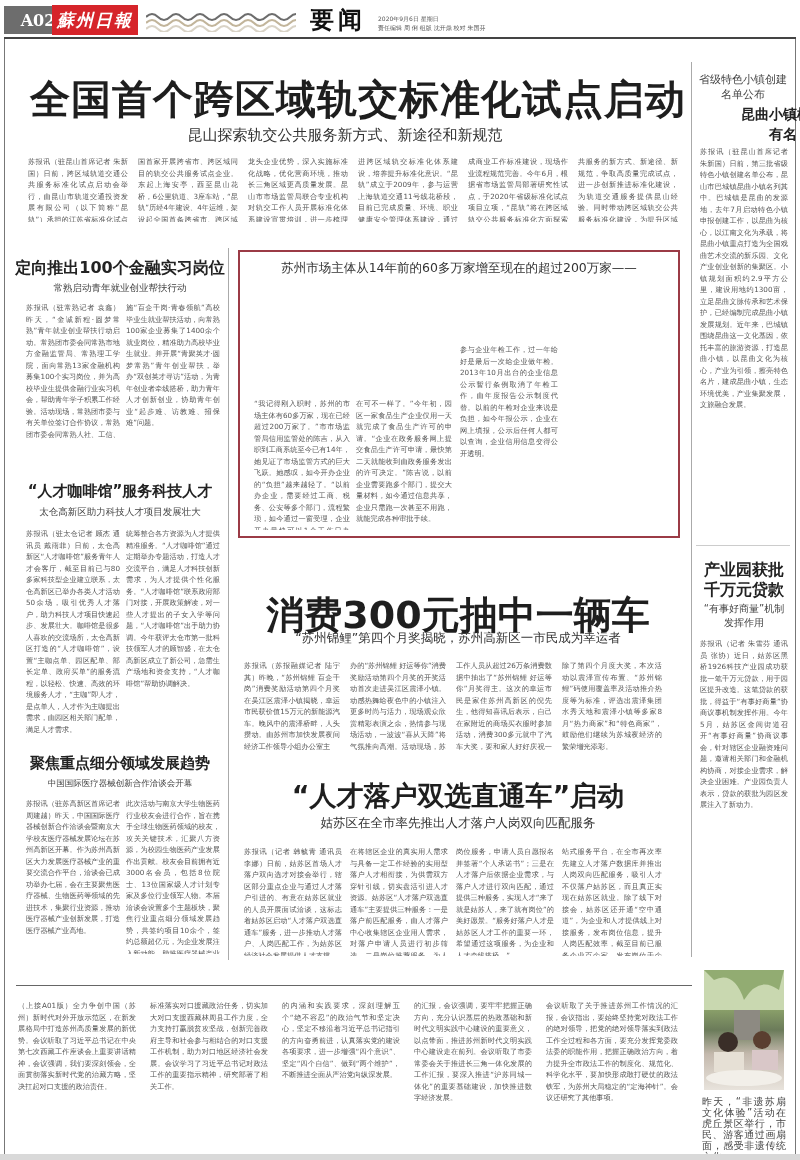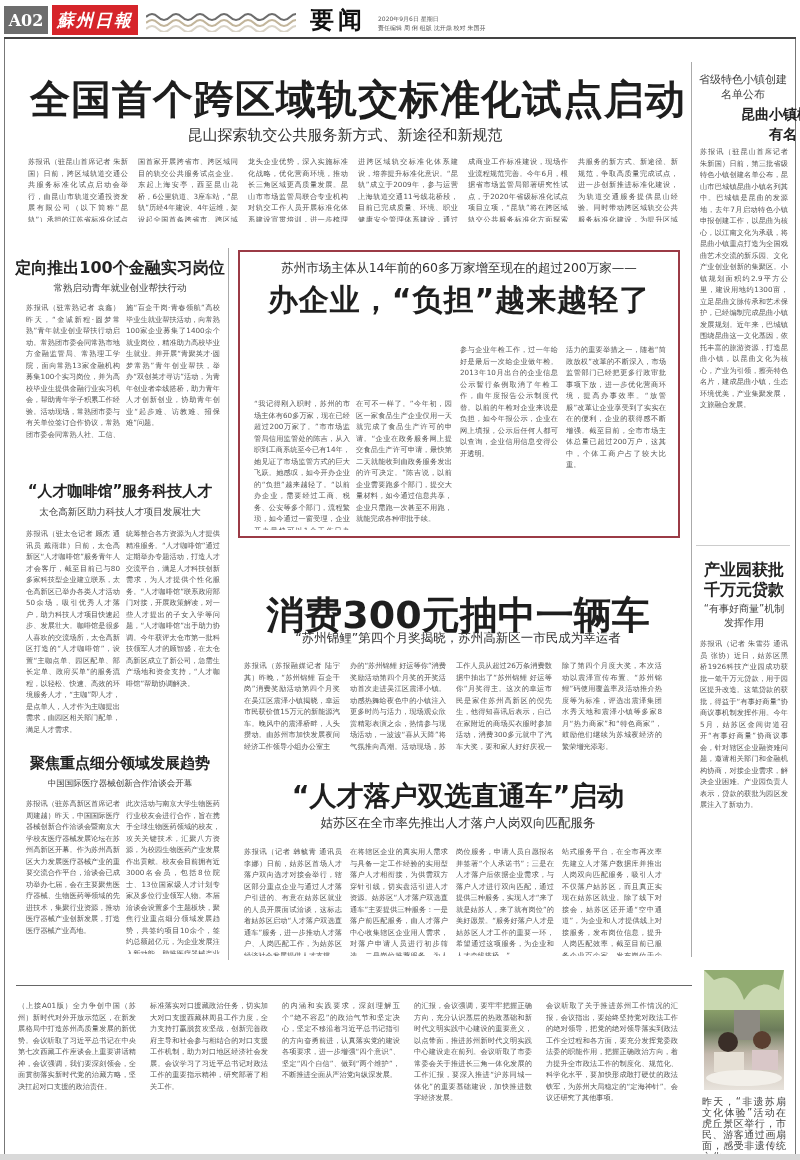--- a/index.html
+++ b/index.html
@@ -1,20 +1,20 @@
 <!DOCTYPE html>
 <html><head>
 <meta charset="utf-8">
 <style>
 * { margin:0; padding:0; box-sizing:border-box; }
 html, body { width:800px; height:1160px; background:#fff; overflow:hidden; }
 body { font-family: "DejaVu Sans", "Liberation Sans", sans-serif; color:#222; position:relative; }
 
 .masthead { position:absolute; left:0; top:0; width:800px; height:38px; }
-.page-no { position:absolute; left:4px; top:6px; width:44px; height:28px; background:#6d6d6d; color:#fff; font-family:"DejaVu Serif", serif; font-weight:bold; font-size:16px; display:flex; align-items:center; justify-content:center; }
+.page-no { position:absolute; left:4px; top:6px; width:68px; height:28px; background:#6d6d6d; color:#fff; font-family:"DejaVu Serif", serif; font-weight:bold; font-size:16px; display:flex; align-items:center; justify-content:center; }
 .paper-logo { position:absolute; left:52px; top:5px; width:86px; height:30px; background:#d6242a; color:#fff; font-family:"DejaVu Serif", serif; font-weight:bold; font-style:italic; font-size:17px; display:flex; align-items:center; justify-content:center; letter-spacing:2px; }
 .waves { position:absolute; left:146px; top:10px; width:150px; height:22px; }
 .section-title { position:absolute; left:310px; top:4px; font-size:24px; font-weight:bold; color:#111; letter-spacing:4px; }
 .meta { position:absolute; left:378px; top:14px; font-size:6px; color:#555; line-height:9px; }
 .masthead-rule { position:absolute; left:4px; top:37px; width:792px; height:2px; background:#444; }
 
 .frame { position:absolute; left:4px; top:39px; width:792px; height:1118px; border-left:1px solid #777; border-right:1px solid #777; border-bottom:1px solid #999; }
 
 .lead-hl { position:absolute; left:30px; top:72px; font-family:"DejaVu Serif", serif; font-weight:bold; font-size:40px; color:#1e1e1e; letter-spacing:1px; white-space:nowrap; }
 .lead-sub { position:absolute; left:0; width:690px; top:126px; text-align:center; font-size:15px; color:#333; }
@@ -102,25 +102,23 @@
 
 <div class="side-title" style="left:10px;top:754px;width:220px;font-size:15px;">聚焦重点细分领域发展趋势</div>
 <div class="side-sub" style="left:10px;top:778px;width:220px;font-size:8.5px;">中国国际医疗器械创新合作洽谈会开幕</div>
 <div class="col-text" style="left:26px;top:798px;width:94px;height:156px;">苏报讯（驻苏高新区首席记者 周建越）昨天，中国国际医疗器械创新合作洽谈会暨南京大学校友医疗器械发展论坛在苏州高新区开幕。作为苏州高新区大力发展医疗器械产业的重要交流合作平台，洽谈会已成功举办七届，会在主要聚焦医疗器械、生物医药等领域的先进技术，集聚行业资源，推动医疗器械产业创新发展，打造医疗器械产业高地。</div>
 <div class="col-text" style="left:126px;top:798px;width:94px;height:156px;">此次活动与南京大学生物医药行业校友会进行合作，旨在携手全球生物医药领域的校友，攻关关键技术，汇聚八方资源，为校园生物医药产业发展作出贡献。校友会目前拥有近3000名会员，包括8位院士、13位国家级人才计划专家及多位行业领军人物。本届洽谈会设置多个主题板块，聚焦行业重点细分领域发展趋势，共签约项目10余个，签约总额超亿元，为企业发展注入新动能，助推医疗器械产业高质量发展。本届洽谈会吸引了近300家企业和机构参与，签约项目数量创新高，专利申请1059项。</div>
 
 <div class="vrule" style="left:228px;top:248px;height:712px;"></div>
 
 <div class="box">
   <div class="box-kicker">苏州市场主体从14年前的60多万家增至现在的超过200万家——</div>
-  <div class="box-hl">办企业，“负担”越来越轻了</div>
   <div class="col-text" style="left:14px;top:146px;width:96px;height:132px;">“我记得刚入职时，苏州的市场主体有60多万家，现在已经超过200万家了。”市市场监管局信用监管处的陈吉，从入职到工商系统至今已有14年，她见证了市场监管方式的巨大飞跃。她感叹，如今开办企业的“负担”越来越轻了。“以前办企业，需要经过工商、税务、公安等多个部门，流程繁琐，如今通过一窗受理，企业开办最快可以1个工作日办结。”</div>
   <div class="col-text" style="left:116px;top:146px;width:96px;height:132px;">在可不一样了。”今年初，园区一家食品生产企业仅用一天就完成了食品生产许可的申请。“企业在政务服务网上提交食品生产许可申请，最快第二天就能收到由政务服务发出的许可决定。”陈吉说，以前企业需要跑多个部门，提交大量材料，如今通过信息共享，企业只需跑一次甚至不用跑，就能完成各种审批手续。</div>
   <div class="col-text" style="left:220px;top:92px;width:98px;height:186px;">参与企业年检工作，过一年给好是最后一次给企业做年检。2013年10月出台的企业信息公示暂行条例取消了年检工作，由年度报告公示制度代替。以前的年检对企业来说是负担，如今年报公示，企业在网上填报，公示后任何人都可以查询，企业信用信息变得公开透明。</div>
-  <div class="col-text" style="left:326px;top:92px;width:100px;height:186px;">活力的重要举措之一，随着“简政放权”改革的不断深入，市场监管部门已经把更多行政审批事项下放，进一步优化营商环境，提高办事效率。“放管服”改革让企业享受到了实实在在的便利，企业的获得感不断增强。截至目前，全市市场主体总量已超过200万户，这其中，个体工商户占了较大比重。</div>
 </div>
 
 <div class="hl-big" style="left:236px;top:590px;width:444px;font-size:38px;">消费300元抽中一辆车</div>
 <div class="hl-sub" style="left:236px;top:630px;width:444px;font-size:12.5px;">“苏州锦鲤”第四个月奖揭晓，苏州高新区一市民成为幸运者</div>
 <div class="col-text" style="left:244px;top:660px;width:96px;height:92px;">苏报讯（苏报融媒记者 陆宇其）昨晚，“苏州锦鲤 百企千岗”消费奖励活动第四个月奖在吴江区震泽小镇揭晓，幸运市民获价值15万元的新能源汽车。晚风中的震泽桥畔，人头攒动。由苏州市加快发展夜间经济工作领导小组办公室主</div>
 <div class="col-text" style="left:350px;top:660px;width:96px;height:92px;">办的“苏州锦鲤 好运等你”消费奖励活动第四个月奖的开奖活动首次走进吴江区震泽小镇。动感热舞给夜色中的小镇注入更多时尚与活力，现场观众欣赏精彩表演之余，热情参与现场活动，一波波“喜从天降”将气氛推向高潮。活动现场，苏州市公证处</div>
 <div class="col-text" style="left:456px;top:660px;width:96px;height:92px;">工作人员从超过26万条消费数据中抽出了“苏州锦鲤 好运等你”月奖得主。这次的幸运市民是家住苏州高新区的倪先生，他得知喜讯后表示，自己在家附近的商场买衣服时参加活动，消费300多元就中了汽车大奖，要和家人好好庆祝一下。</div>
 <div class="col-text" style="left:562px;top:660px;width:100px;height:92px;">除了第四个月度大奖，本次活动以震泽宣传布置、“苏州锦鲤”码使用覆盖率及活动推介热度等为标准，评选出震泽集团水秀天地和震泽小镇等多家8月“热力商家”和“特色商家”，鼓励他们继续为苏城夜经济的繁荣增光添彩。</div>
 
 <div class="hl-big" style="left:236px;top:778px;width:444px;font-size:27px;">“人才落户双选直通车”启动</div>

